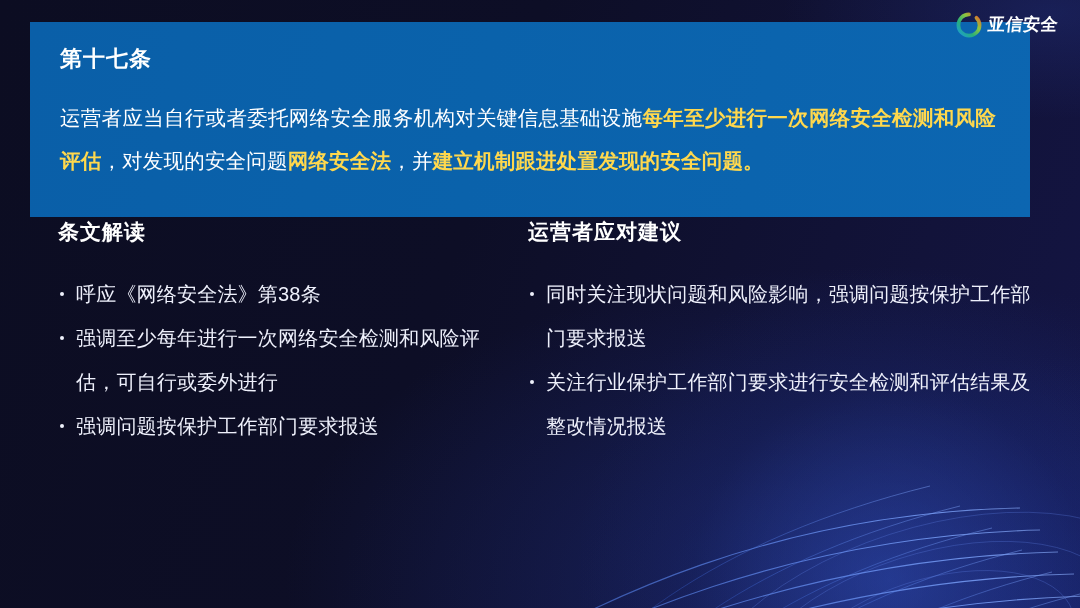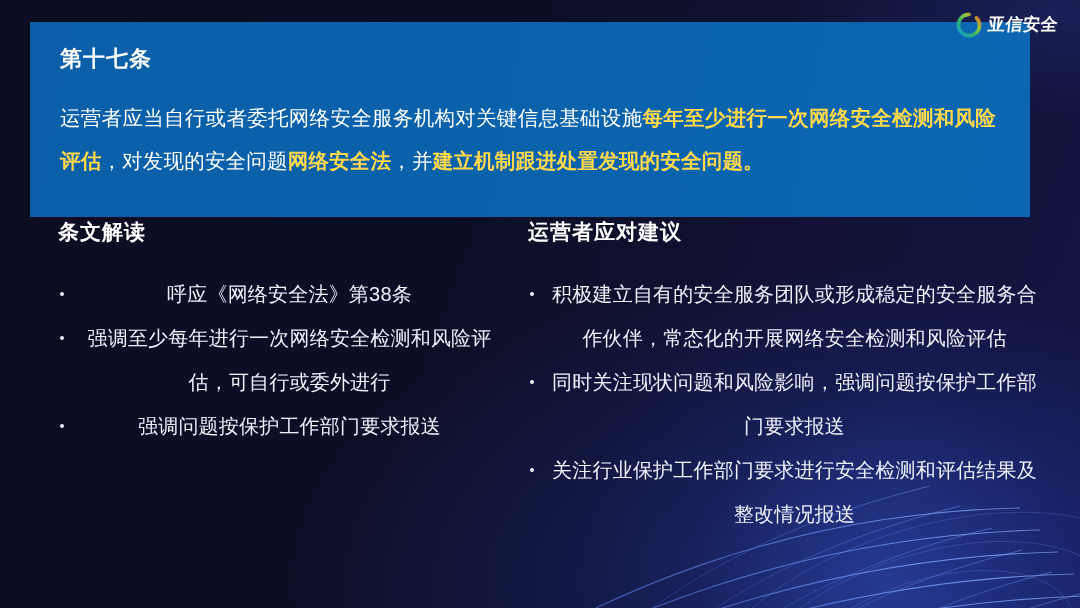--- a/index.html
+++ b/index.html
@@ -123,21 +123,20 @@
 
   ul.bullets { list-style: none; }
   ul.bullets li {
     position: relative;
     color: #eef0fb;
     font-size: 20px;
     line-height: 44px;
     padding-left: 18px;
     letter-spacing: 0.2px;
     text-indent: 0;
-    text-align: center;
   }
   ul.bullets li::before {
     content: "";
     position: absolute;
     left: 2px;
     top: 20px;
     width: 4px;
     height: 4px;
     border-radius: 50%;
     background: #eef0fb;
@@ -216,20 +215,19 @@
       <div class="col-heading">条文解读</div>
       <ul class="bullets">
         <li>呼应《网络安全法》第38条</li>
         <li>强调至少每年进行一次网络安全检测和风险评估，可自行或委外进行</li>
         <li>强调问题按保护工作部门要求报送</li>
       </ul>
     </div>
     <div class="col col-right">
       <div class="col-heading">运营者应对建议</div>
       <ul class="bullets">
-        <li>积极建立自有的安全服务团队或形成稳定的安全服务合作伙伴，常态化的开展网络安全检测和风险评估</li>
         <li>同时关注现状问题和风险影响，强调问题按保护工作部门要求报送</li>
         <li>关注行业保护工作部门要求进行安全检测和评估结果及整改情况报送</li>
       </ul>
     </div>
   </div>
 
 </div>
 
 </body></html>

